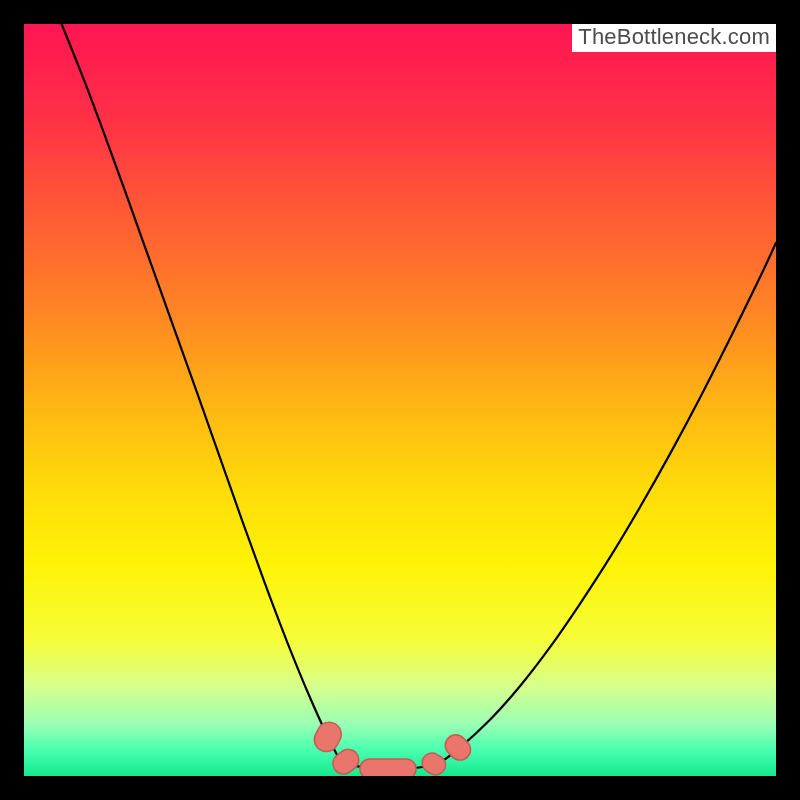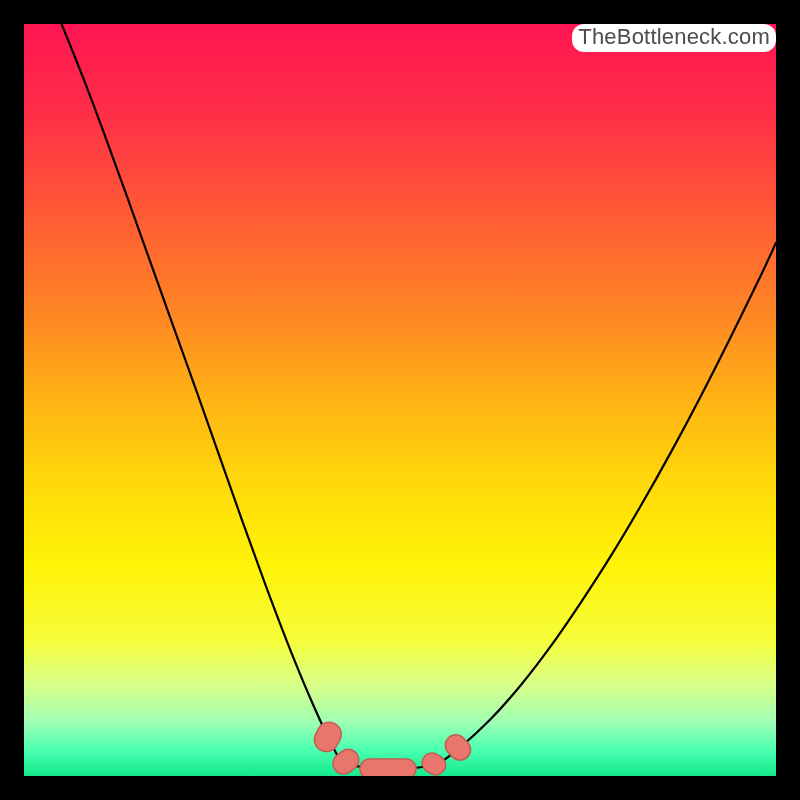--- a/index.html
+++ b/index.html
@@ -33,21 +33,20 @@
     position: absolute;
     top: 24px;
     right: 24px;
     padding: 2px 6px 4px 6px;
     font-family: Arial, Helvetica, sans-serif;
     font-size: 22px;
     letter-spacing: 0.2px;
     color: #4c4c4c;
     background: #ffffff;
     line-height: 1;
-    border-radius: 12px;
   }
 </style>
 </head>
 <body>
 
 <div class="frame">
   <div class="plot-area">
     <svg viewBox="0 0 752 752" preserveAspectRatio="none">
       <defs>
         <linearGradient id="bg-grad" x1="0" y1="0" x2="0" y2="1">

